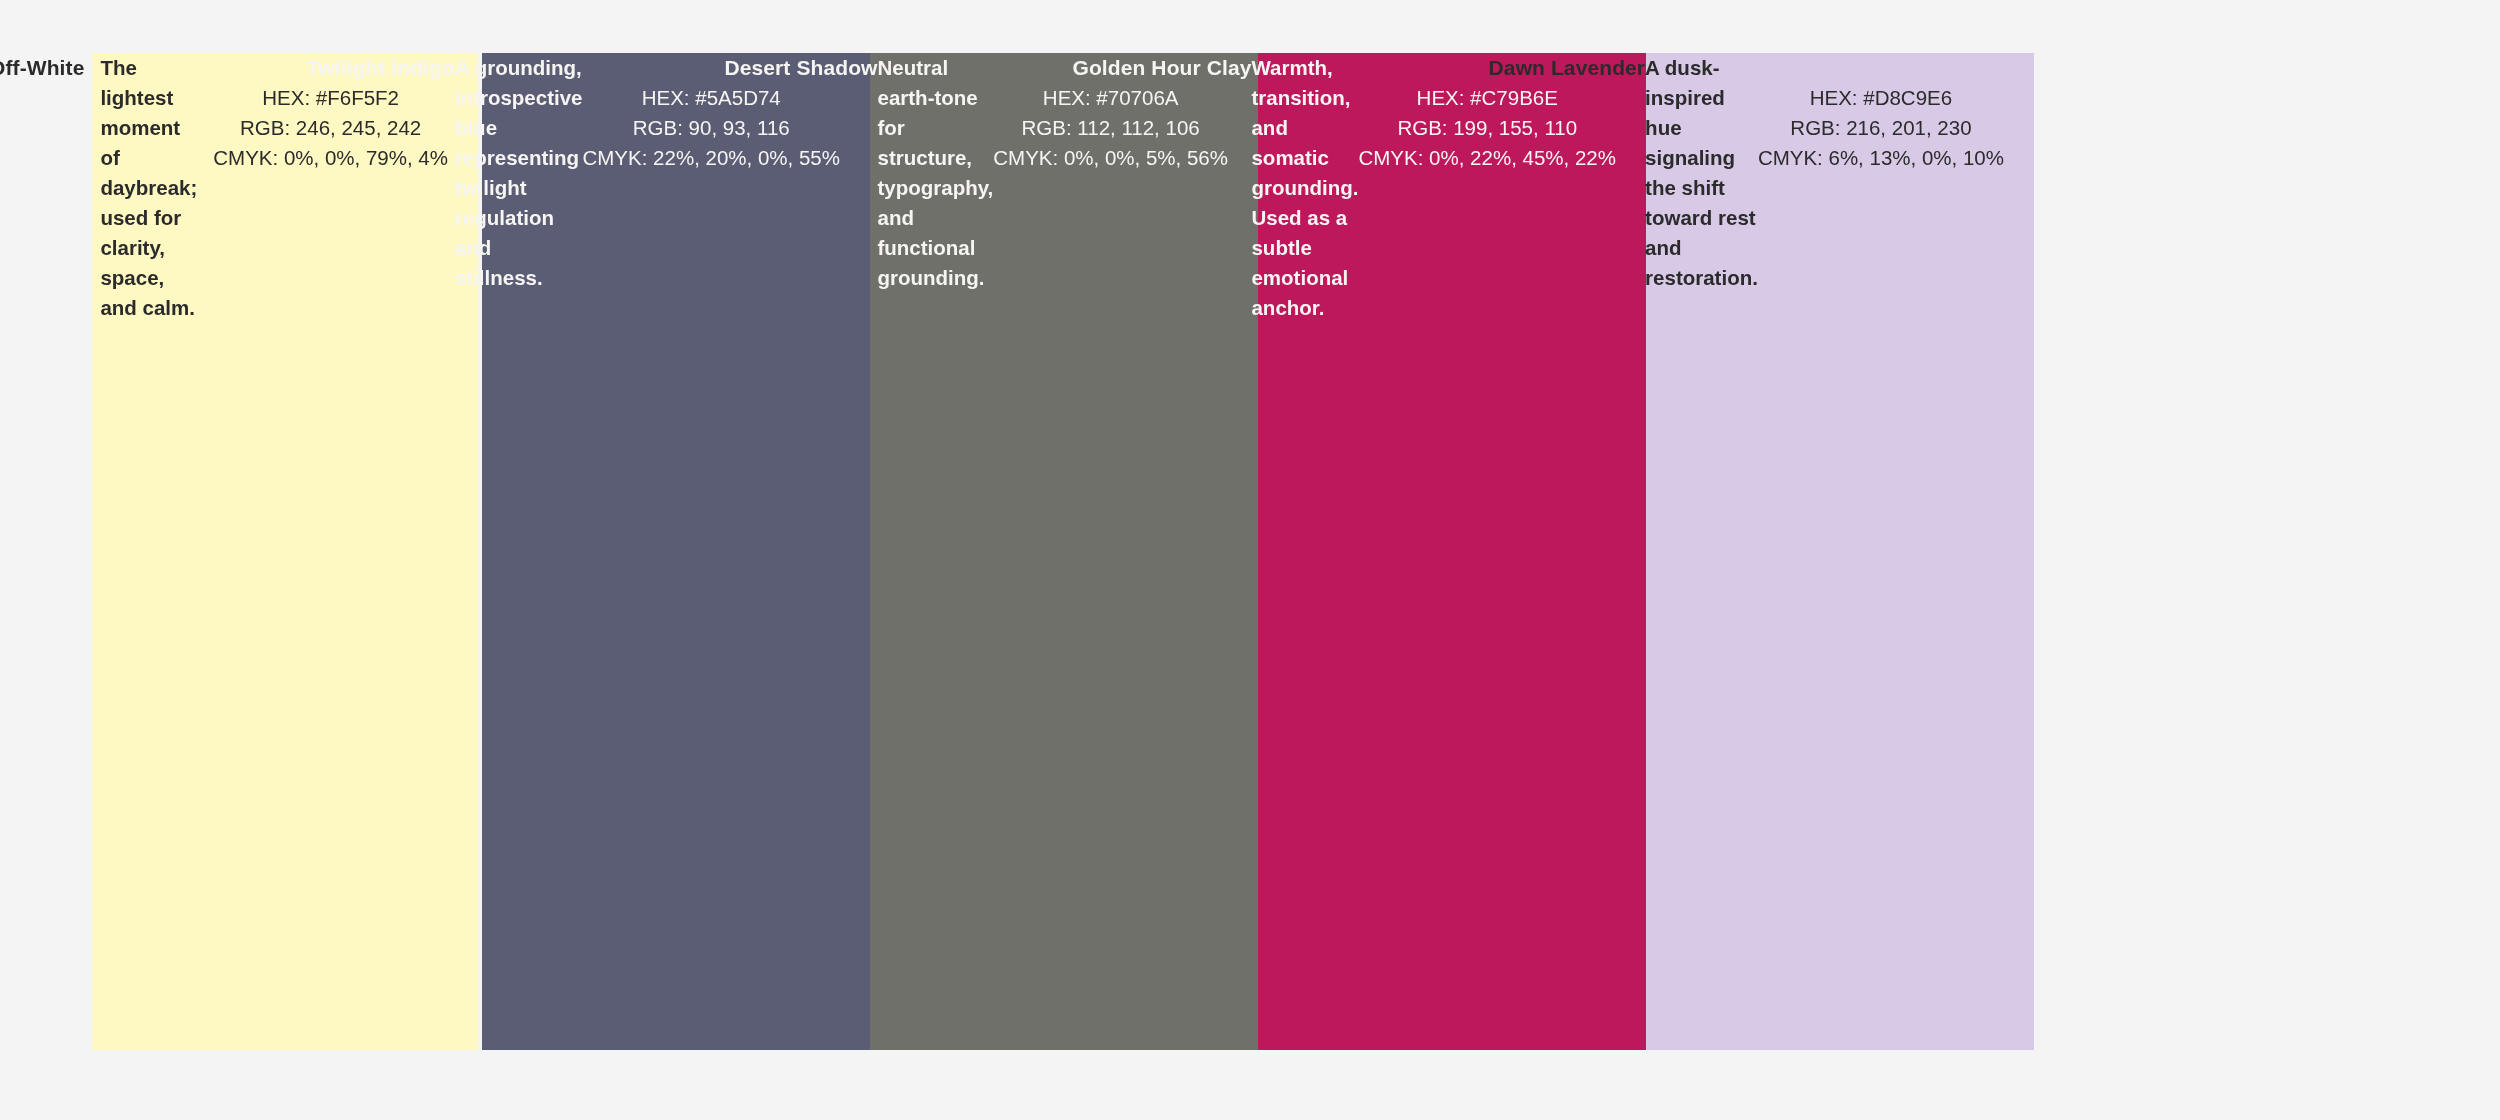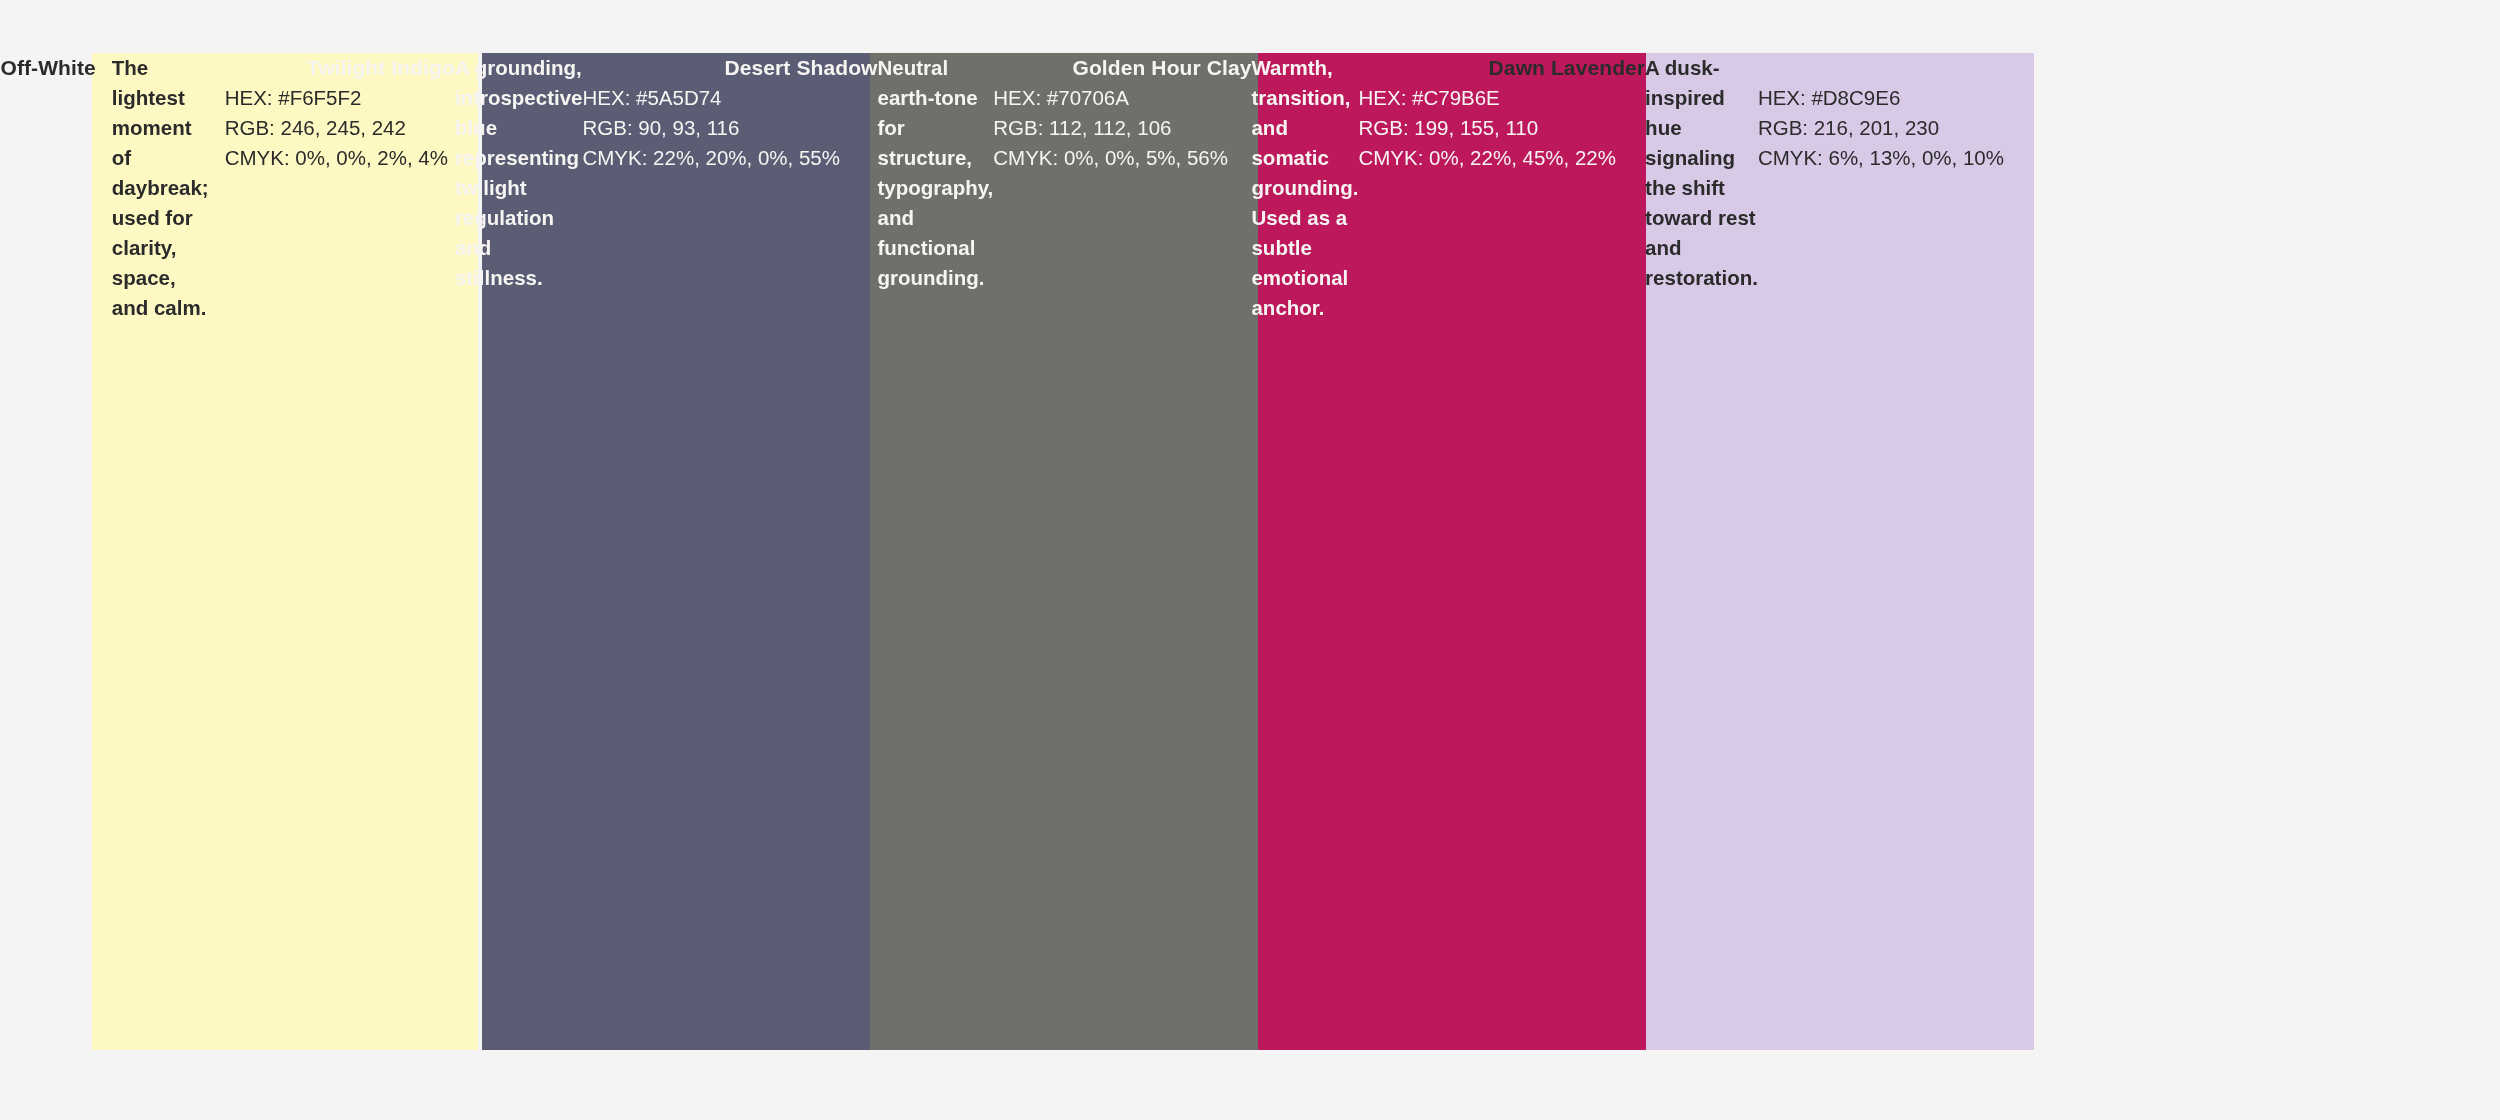--- a/index.html
+++ b/index.html
@@ -62,20 +62,21 @@
     max-width: 330px;
   }
 
   .swatch-values {
     margin-top: 30px;
     font-size: 20.5px;
     line-height: 30px;
   }
   .swatch-values div {
     white-space: nowrap;
+    text-align: center;
   }
 
   
   .tone-dark  .swatch-name,
   .tone-dark  .swatch-desc,
   .tone-dark  .swatch-values { color: #2b2b2b; }
 
   .tone-light .swatch-name,
   .tone-light .swatch-desc,
   .tone-light .swatch-values { color: #f6f5f2; }
@@ -84,21 +85,21 @@
 <body style="background-color: rgb(244, 244, 244);">
 
 <div id="palette-board">
 
   <div class="swatch first tone-dark" style="background-color: #fef9c3; gap: 16px;">
     <div class="swatch-name">Glow Off-White</div>
     <div class="swatch-desc">The lightest moment of daybreak; used for clarity, space, and calm.</div>
     <div class="swatch-values">
       <div>HEX: #F6F5F2</div>
       <div>RGB: 246, 245, 242</div>
-      <div>CMYK: 0%, 0%, 2%, 4%</div>
+      <div>CMYK: 0%, 0%, 79%, 4%</div>
     </div>
   </div>
 
   <div class="swatch col tone-light" style="background-color: rgb(90, 93, 116);">
     <div class="swatch-name">Twilight Indigo</div>
     <div class="swatch-desc">A grounding, introspective blue representing twilight regulation and stillness.</div>
     <div class="swatch-values">
       <div>HEX: #5A5D74</div>
       <div>RGB: 90, 93, 116</div>
       <div>CMYK: 22%, 20%, 0%, 55%</div>

